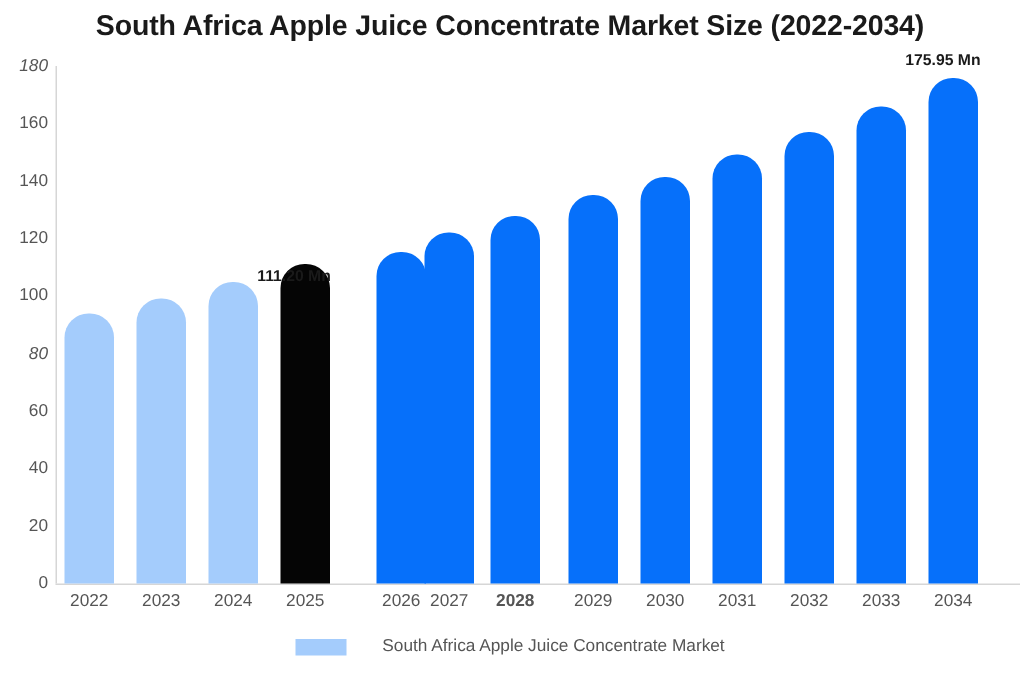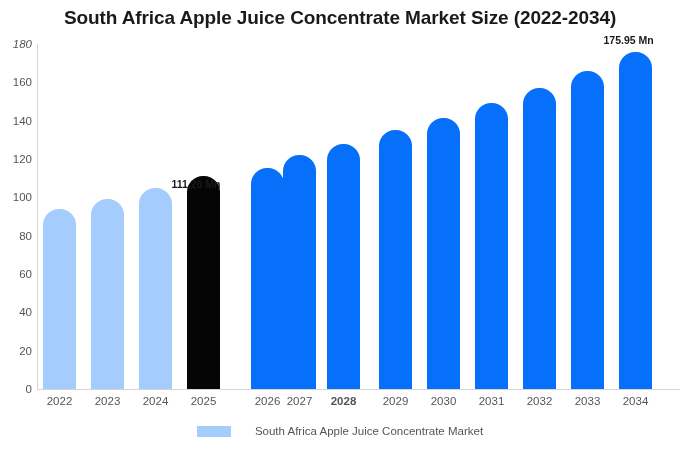--- a/index.html
+++ b/index.html
@@ -131,21 +131,21 @@
 
 <div id="chart-root">
 
   <div id="chart-title">South Africa Apple Juice Concentrate Market Size (2022-2034)</div>
 
   <div id="y-ticks">
       <div class="y-tick-label" style="top: 389px;">0</div>
       <div class="y-tick-label" style="top: 350.667px;">20</div>
       <div class="y-tick-label" style="top: 312.333px;">40</div>
       <div class="y-tick-label" style="top: 274px;">60</div>
-      <div class="y-tick-label" style="top: 235.667px;">80</div>
+      <div class="y-tick-label" style="top: 235.667px; font-style: italic;">80</div>
       <div class="y-tick-label" style="top: 197.333px;">100</div>
       <div class="y-tick-label" style="top: 159px;">120</div>
       <div class="y-tick-label" style="top: 120.667px;">140</div>
       <div class="y-tick-label" style="top: 82.3333px;">160</div>
       <div class="y-tick-label" style="top: 44px; font-style: italic;">180</div>
     </div>
 
   <div id="y-axis-line"></div>
   <div id="x-axis-line"></div>
 

